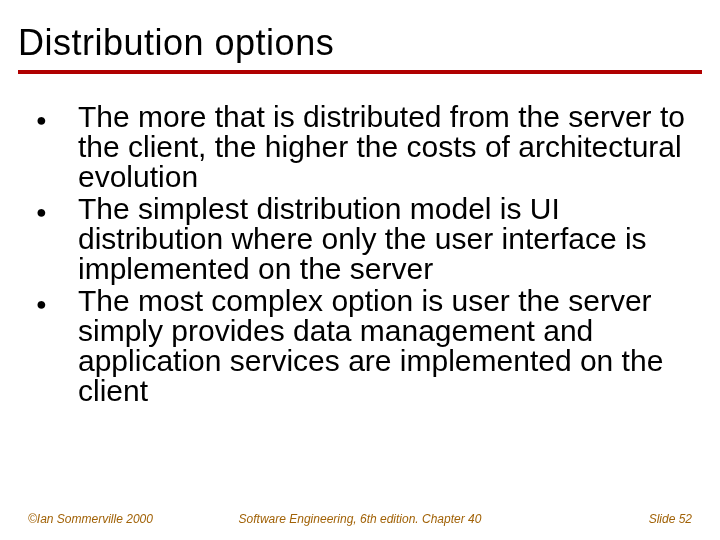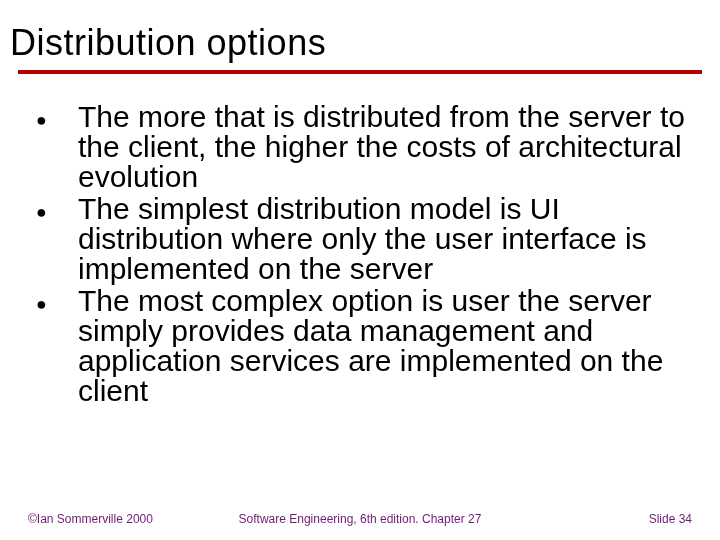--- a/index.html
+++ b/index.html
@@ -12,21 +12,21 @@
     color: #000;
     overflow: hidden;
   }
   .slide {
     position: relative;
     width: 720px;
     height: 540px;
     box-sizing: border-box;
   }
   .title-block {
-    padding: 22px 0 0 10px;
+    padding: 22px 0 0 18px;
   }
   .title {
     font-size: 36px;
     font-weight: normal;
     letter-spacing: 0.5px;
   }
   .rule {
     margin: 6px 18px 0 18px;
     height: 4px;
     background: #b00000;
@@ -55,21 +55,22 @@
   .footer {
     position: absolute;
     left: 0;
     right: 0;
     bottom: 14px;
     padding: 0 28px 0 28px;
     display: flex;
     justify-content: space-between;
     align-items: baseline;
     font-size: 12px;
-    color: #701a75;
+    color: #a16207;
+    font-style: italic;
   }
   .footer .center {
     position: absolute;
     left: 0;
     right: 0;
     text-align: center;
   }
   .footer .left, .footer .right {
     position: relative;
     z-index: 1;
@@ -99,17 +100,17 @@
 
     <div class="bullet-row">
       <div class="bullet-dot">●</div>
       <div class="bullet-text">The most complex option is user the server simply provides data management and application services are implemented on the client</div>
     </div>
 
   </div>
 
   <div class="footer">
     <div class="left">©Ian Sommerville 2000</div>
-    <div class="center">Software Engineering, 6th edition. Chapter 27</div>
-    <div class="right">Slide 34</div>
+    <div class="center">Software Engineering, 6th edition. Chapter 40</div>
+    <div class="right">Slide 52</div>
   </div>
 
 </div>
 
 </body></html>

